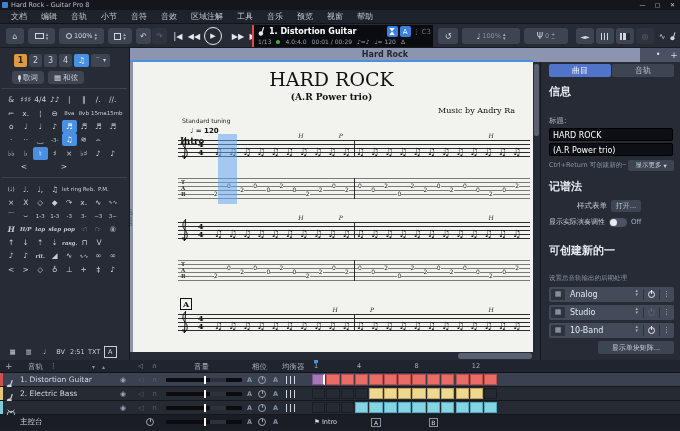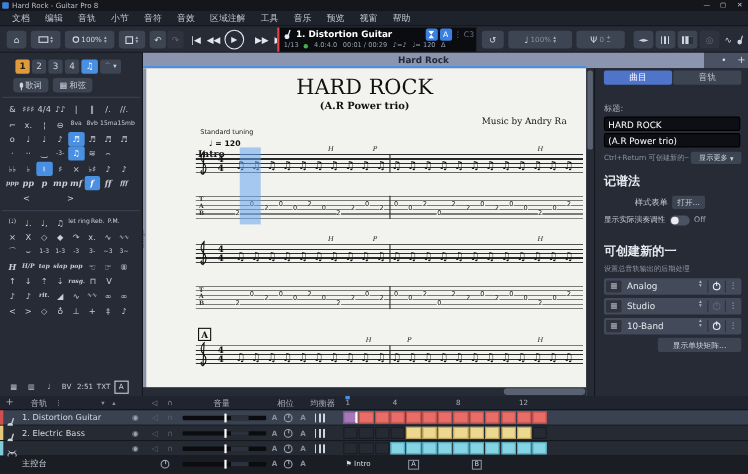--- a/index.html
+++ b/index.html
@@ -332,30 +332,20 @@
           <span class="sb-cell">♭♭</span>
           <span class="sb-cell">♭</span>
           <span class="sb-cell sel">♮</span>
           <span class="sb-cell">♯</span>
           <span class="sb-cell">×</span>
           <span class="sb-cell">♭♯</span>
           <span class="sb-cell">♪</span>
           <span class="sb-cell">♪</span>
         </div>
         <div class="sb-row">
-          <span class="sb-cell it tiny">ppp</span>
-          <span class="sb-cell it">pp</span>
-          <span class="sb-cell it">p</span>
-          <span class="sb-cell it">mp</span>
-          <span class="sb-cell it">mf</span>
-          <span class="sb-cell sel it">f</span>
-          <span class="sb-cell it">ff</span>
-          <span class="sb-cell it tiny">fff</span>
-        </div>
-        <div class="sb-row">
           <span class="sb-cell wide">&lt;</span>
           <span class="sb-cell wide">&gt;</span>
         </div>
         <div class="sb-div"></div>
         <div class="sb-row">
           <span class="sb-cell tiny">(♩)</span>
           <span class="sb-cell">♩.</span>
           <span class="sb-cell">♩,</span>
           <span class="sb-cell">♫</span>
           <span class="sb-cell tiny">let ring</span>
@@ -611,20 +601,21 @@
   </div>
   <div id="vscroll" class="abs">
       <div id="vthumb"></div>
     </div>
 
   <div id="rightpanel" class="abs">
     <div id="rp-tabs">
         <div class="rp-tab on">曲目</div>
         <div class="rp-tab off">音轨</div>
       </div>
+    <div class="rp-h" style="margin-top:7px;">信息</div>
     <div class="rp-label" style="margin-top:17px;">标题:</div>
     <div class="rp-input" style="margin-top:2px;">HARD ROCK</div>
     <div class="rp-input" style="margin-top:2px;">(A.R Power trio)</div>
     <div style="display:flex;align-items:center;margin-top:4px;gap:2px;">
       <div class="rp-hint">Ctrl+Return 可创建新的一…</div>
       <div class="rp-btn" style="width:46px;height:11px;">
           <span>显示更多</span>
           <span>▾</span>
         </div>
     </div>
@@ -632,21 +623,21 @@
     <div style="display:flex;align-items:center;gap:4px;margin-top:6px;padding-left:28px;">
       <span style="font-size:7.5px;color:#c3c9d3;">样式表单</span>
       <div class="rp-btn" style="width:30px;height:12px;font-size:7px;">打开...</div>
     </div>
     <div style="display:flex;align-items:center;gap:4px;margin-top:5px;">
       <span style="font-size:7px;color:#c3c9d3;">显示实际演奏调性</span>
       <span class="toggle"></span>
       <span style="font-size:7px;color:#a9b0bc;">Off</span>
     </div>
     <div class="rp-h" style="margin-top:16px;">可创建新的一</div>
-    <div style="font-size:6.5px;color:#8d95a3;margin-top:4px;white-space:nowrap;overflow:hidden;">设置总音轨输出的后期处理</div>
+    <div style="font-size:6.5px;color:#8d95a3;margin-top:16px;white-space:nowrap;overflow:hidden;">设置总音轨输出的后期处理</div>
     <div id="chains" style="margin-top:4px;">
         <div class="chain">
           <div class="cicon">▦</div>
           <div class="cname">Analog</div>
           <div class="ccaret mini">
             <span>▴</span>
             <span>▾</span>
           </div>
           <div class="csep"></div>
           <div class="pwr"></div>

